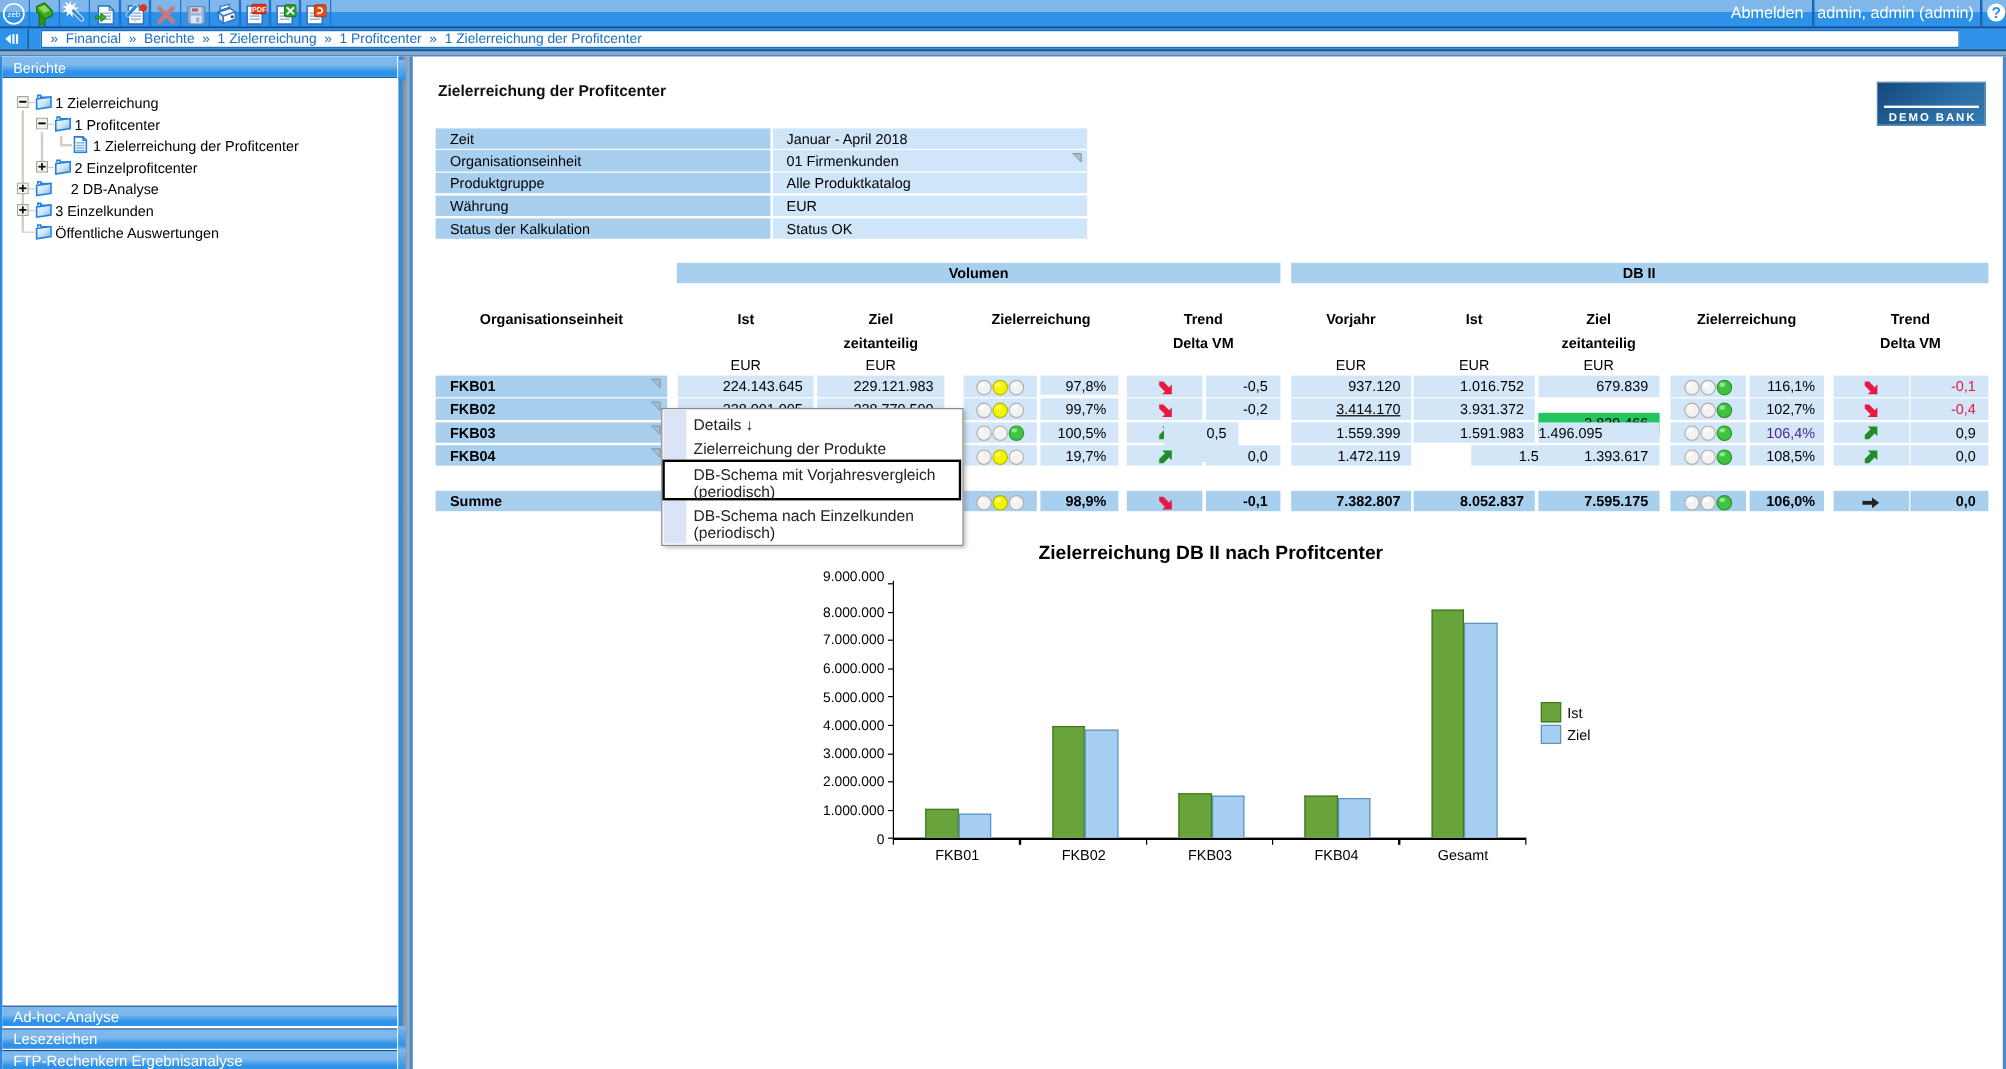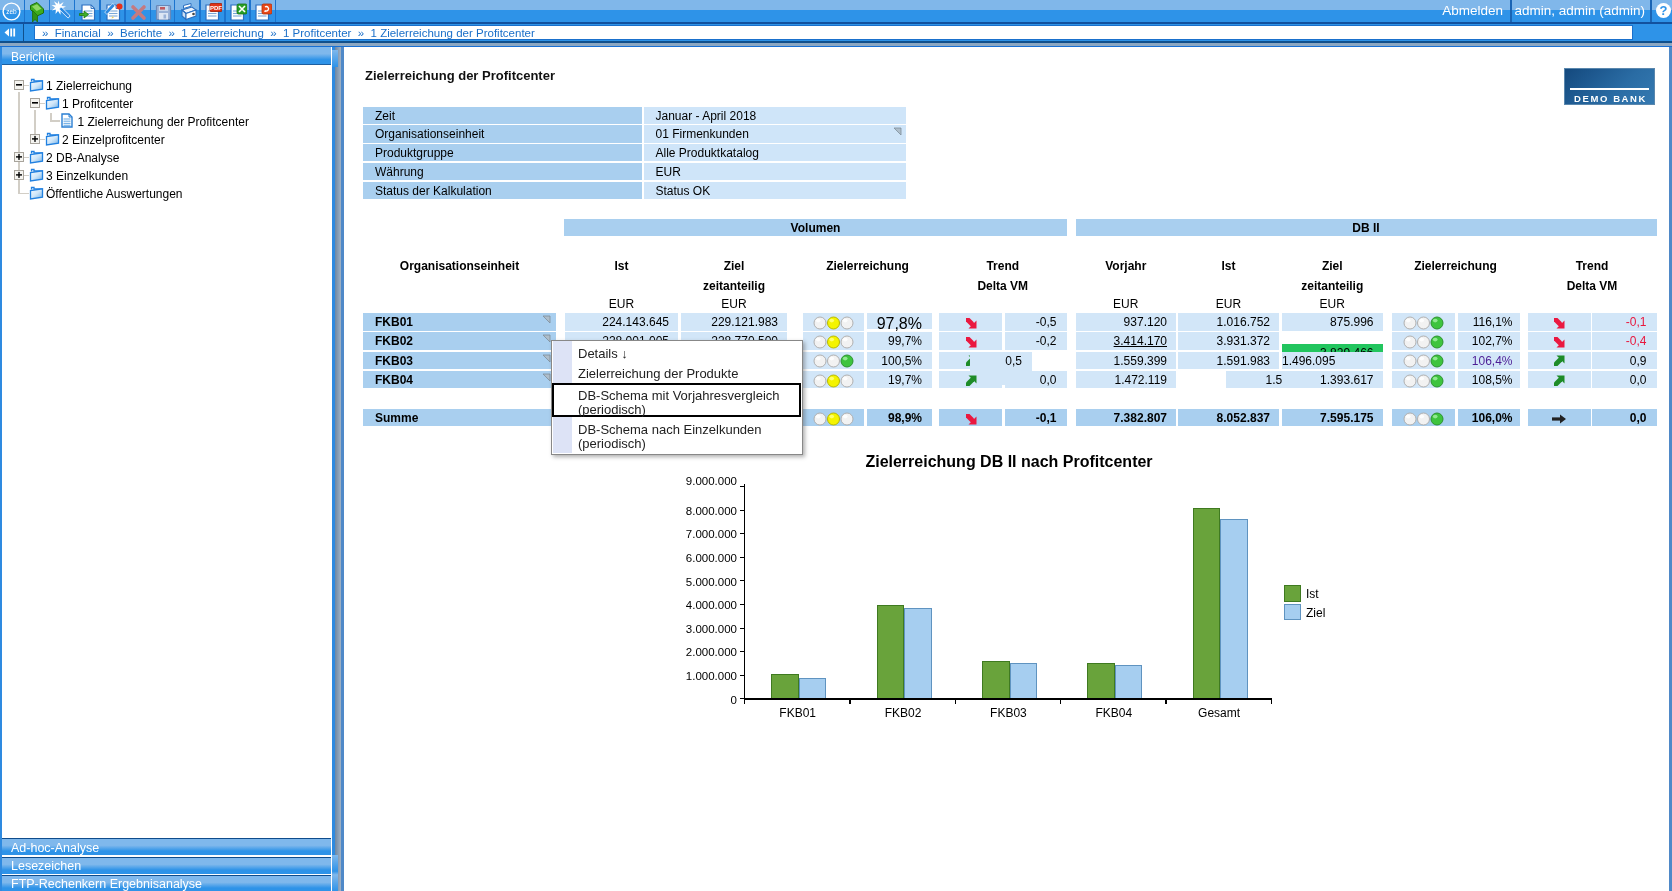--- a/index.html
+++ b/index.html
@@ -246,21 +246,21 @@
         <stop offset="1" stop-color="#74b0e4"></stop>
       </linearGradient>
     </defs>
     <path d="M2.5 3.5 L2.5 1.5 L5 1.5 L5 3 L12.5 3 L12.5 5" fill="none" stroke="#2080e0" stroke-width="1.3"></path>
     <path d="M1.5 13 L1.5 4.5 L13.5 2.8 L13.5 11.2 Z" fill="url(#fgf)" stroke="#2080e0" stroke-width="1.3"></path>
   </svg>
 <div class="abs" style="left:46px;top:78.5px;font-size:12px;color:#000;">1 Zielerreichung</div>
 <div class="abs" style="left:62px;top:96.5px;font-size:12px;color:#000;">1 Profitcenter</div>
 <div class="abs" style="left:77.5px;top:114.5px;font-size:12px;color:#000;">1 Zielerreichung der Profitcenter</div>
 <div class="abs" style="left:62px;top:132.5px;font-size:12px;color:#000;">2 Einzelprofitcenter</div>
-<div class="abs" style="left:46px;top:150.5px;font-size:12px;color:#000;">2 DB-Analyse</div>
+<div class="abs" style="left:59px;top:150.5px;font-size:12px;color:#000;">2 DB-Analyse</div>
 <div class="abs" style="left:46px;top:168.5px;font-size:12px;color:#000;">3 Einzelkunden</div>
 <div class="abs" style="left:46px;top:186.5px;font-size:12px;color:#000;">Öffentliche Auswertungen</div>
 <div class="abs" style="left:2px;top:838px;width:329px;height:17.2px;background:linear-gradient(#7fb8ec 0 40%,#2e93e8 75%);color:#fff;font-size:12.5px;padding:1.5px 0 0 9px;border-top:1px solid #0f4c8c;">Ad-hoc-Analyse</div>
 <div class="abs" style="left:2px;top:856.7px;width:329px;height:17.2px;background:linear-gradient(#7fb8ec 0 40%,#2e93e8 75%);color:#fff;font-size:12.5px;padding:1.5px 0 0 9px;border-top:1px solid #0f4c8c;">Lesezeichen</div>
 <div class="abs" style="left:2px;top:874.8px;width:329px;height:17.2px;background:linear-gradient(#7fb8ec 0 40%,#2e93e8 75%);color:#fff;font-size:12.5px;padding:1.5px 0 0 9px;border-top:1px solid #0f4c8c;">FTP-Rechenkern Ergebnisanalyse</div>
 <div class="abs" style="left:331.5px;top:47.4px;width:3.5px;height:843.6px;background:#2e8ae0;"></div>
 <div class="abs" style="left:335px;top:47.4px;width:6px;height:843.6px;background:linear-gradient(90deg,#6e87a2,#9fb2c6);"></div>
 <div class="abs" style="left:341px;top:47.4px;width:2.5px;height:843.6px;background:#4f89c8;"></div>
 <div class="abs" style="left:331.5px;top:50px;width:6px;height:17px;background:linear-gradient(#7fb8ec,#2e93e8);"></div>
 <div class="abs" style="left:331.5px;top:855px;width:6px;height:36px;background:linear-gradient(#7fb8ec,#2e93e8 45%,#7fb8ec 55%,#2e93e8);"></div>
@@ -310,31 +310,31 @@
 <div class="abs" style="left:565px;top:313px;width:113px;height:17.5px;background:#d2e6f8;font-size:12px;color:#000;padding-top:2px;padding-right:9px;text-align:right;">224.143.645</div>
 <div class="abs" style="left:681px;top:313px;width:106px;height:17.5px;background:#d2e6f8;font-size:12px;color:#000;padding-top:2px;padding-right:9px;text-align:right;">229.121.983</div>
 <div class="abs" style="left:803px;top:313px;width:61px;height:17.5px;background:#d2e6f8;font-size:12px;color:#000;padding-top:2px;text-align:center;"><svg width="41" height="14" style="vertical-align:middle">
       <circle cx="7.0" cy="7" r="6" fill="#f2f2f2" stroke="#b0b0b0" stroke-width="1"></circle>
       <ellipse cx="5.2" cy="4.6" rx="2.4" ry="1.8" fill="#ffffff" opacity="0.85"></ellipse>
       <circle cx="20.5" cy="7" r="6" fill="#f4f400" stroke="#b8b800" stroke-width="1"></circle>
       <ellipse cx="18.7" cy="4.6" rx="2.4" ry="1.8" fill="#ffff80" opacity="0.85"></ellipse>
       <circle cx="34.0" cy="7" r="6" fill="#f2f2f2" stroke="#b0b0b0" stroke-width="1"></circle>
       <ellipse cx="32.2" cy="4.6" rx="2.4" ry="1.8" fill="#ffffff" opacity="0.85"></ellipse>
     </svg></div>
-<div class="abs" style="left:866.5px;top:313px;width:65.5px;height:16px;background:#d2e6f8;font-size:16px;color:#000;padding-top:2px;padding-right:10px;text-align:right;">97,8%</div>
+<div class="abs" style="left:866.5px;top:313px;width:65.5px;height:16px;background:#d2e6f8;font-size:12px;color:#000;padding-top:2px;padding-right:10px;text-align:right;">97,8%</div>
 <div class="abs" style="left:939px;top:313px;width:63px;height:17.5px;background:#d2e6f8;font-size:12px;color:#000;padding-top:2px;text-align:center;"><svg width="14" height="14" style="vertical-align:middle">
       <g fill="#ea1840">
         <path d="M1.5 1.5 L5 1.5 L9.5 6 L9.5 9.5 L6 9.5 L1.5 5 Z" transform="translate(0.5,0.5)"></path>
         <path d="M12.5 12.5 L4.5 12.5 L12.5 4.5 Z"></path>
       </g>
     </svg></div>
 <div class="abs" style="left:1004.5px;top:313px;width:62.0px;height:17.5px;background:#d2e6f8;font-size:12px;color:#000;padding-top:2px;padding-right:10px;text-align:right;">-0,5</div>
 <div class="abs" style="left:1075.5px;top:313px;width:100.5px;height:17.5px;background:#d2e6f8;font-size:12px;color:#000;padding-top:2px;padding-right:9px;text-align:right;">937.120</div>
 <div class="abs" style="left:1178px;top:313px;width:101px;height:17.5px;background:#d2e6f8;font-size:12px;color:#000;padding-top:2px;padding-right:9px;text-align:right;">1.016.752</div>
-<div class="abs" style="left:1282px;top:313px;width:100.5px;height:17.5px;background:#d2e6f8;font-size:12px;color:#000;padding-top:2px;padding-right:9px;text-align:right;">875.996</div>
+<div class="abs" style="left:1282px;top:313px;width:100.5px;height:17.5px;background:#d2e6f8;font-size:12px;color:#000;padding-top:2px;padding-right:9px;text-align:right;">679.839</div>
 <div class="abs" style="left:1391.5px;top:313px;width:63.5px;height:17.5px;background:#d2e6f8;font-size:12px;color:#000;padding-top:2px;text-align:center;"><svg width="41" height="14" style="vertical-align:middle">
       <circle cx="7.0" cy="7" r="6" fill="#f2f2f2" stroke="#b0b0b0" stroke-width="1"></circle>
       <ellipse cx="5.2" cy="4.6" rx="2.4" ry="1.8" fill="#ffffff" opacity="0.85"></ellipse>
       <circle cx="20.5" cy="7" r="6" fill="#f2f2f2" stroke="#b0b0b0" stroke-width="1"></circle>
       <ellipse cx="18.7" cy="4.6" rx="2.4" ry="1.8" fill="#ffffff" opacity="0.85"></ellipse>
       <circle cx="34.0" cy="7" r="6" fill="#3ec43e" stroke="#2d9230" stroke-width="1"></circle>
       <ellipse cx="32.2" cy="4.6" rx="2.4" ry="1.8" fill="#a0eea0" opacity="0.85"></ellipse>
     </svg></div>
 <div class="abs" style="left:1457.5px;top:313px;width:62.0px;height:17.5px;background:#d2e6f8;font-size:12px;color:#000;padding-top:2px;padding-right:7px;text-align:right;">116,1%</div>
 <div class="abs" style="left:1527.5px;top:313px;width:63.0px;height:17.5px;background:#d2e6f8;font-size:12px;color:#000;padding-top:2px;text-align:center;"><svg width="14" height="14" style="vertical-align:middle">

